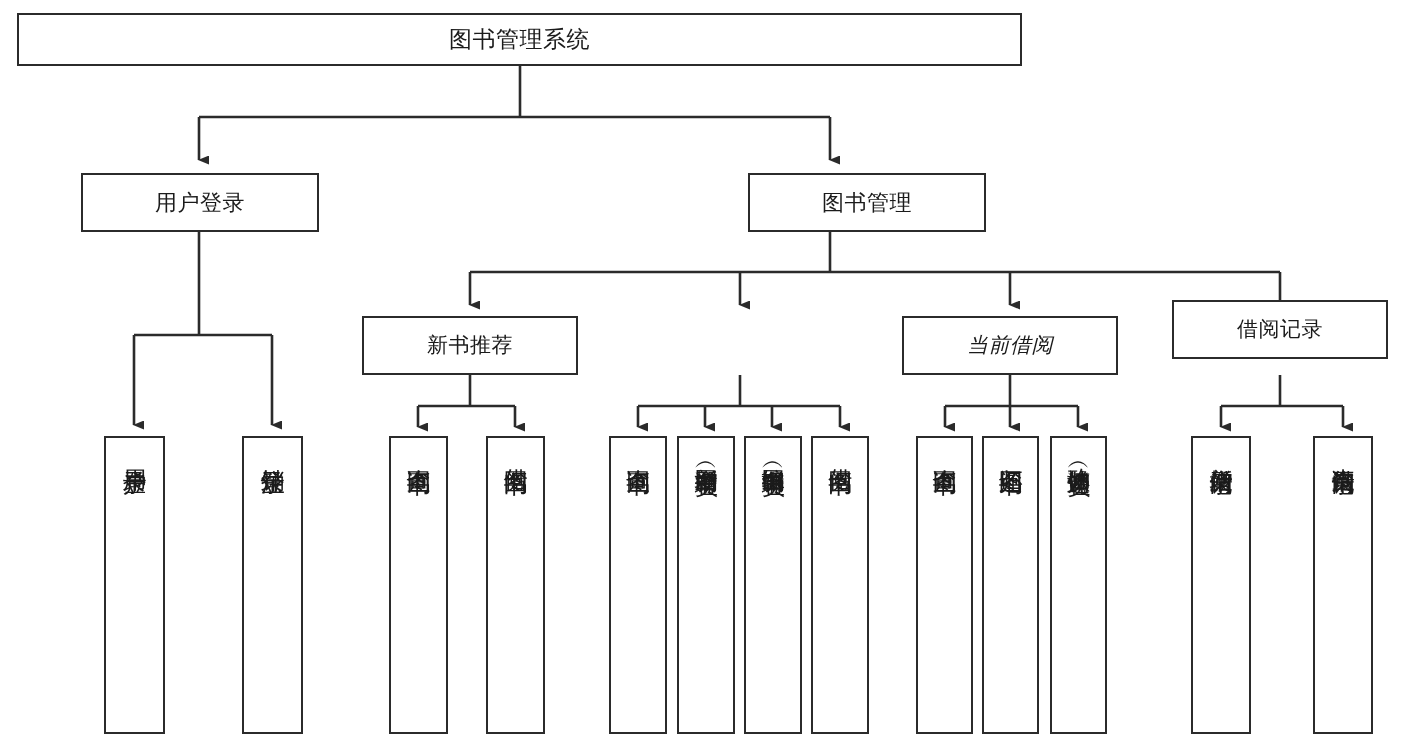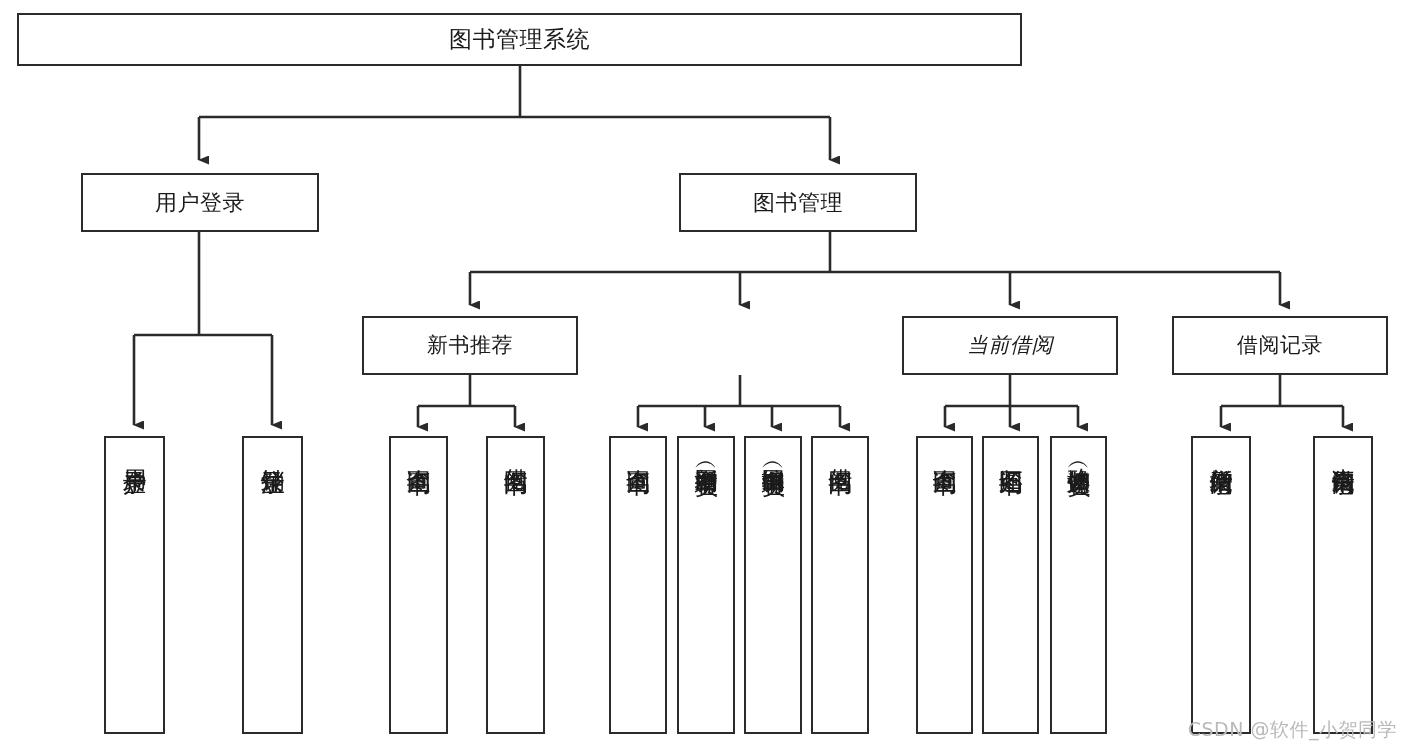--- a/index.html
+++ b/index.html
@@ -124,31 +124,31 @@
     </g>
   </svg>
 
   <div class="node node-root" style="left:17px; top:13px; width:1005px; height:53px;">
     <span class="label">图书管理系统</span>
   </div>
 
   <div class="node node-l1" style="left:81px; top:173px; width:238px; height:59px;">
     <span class="label">用户登录</span>
   </div>
-  <div class="node node-l1" style="left:679px; top:173px; width:238px; height:59px;">
+  <div class="node node-l1" style="left:748px; top:173px; width:238px; height:59px;">
     <span class="label">图书管理</span>
   </div>
 
   <div class="node node-l2" style="left:362px; top:316px; width:216px; height:59px;">
     <span class="label">新书推荐</span>
   </div>
   <div class="node node-l2" style="left:902px; top:316px; width:216px; height:59px;font-style:italic;">
     <span class="label">当前借阅</span>
   </div>
-  <div class="node node-l2" style="left:1172px; top:316px; width:216px; height:59px;">
+  <div class="node node-l2" style="left:1172px; top:300px; width:216px; height:59px;">
     <span class="label">借阅记录</span>
   </div>
 
   <div class="node node-leaf" style="left:104px; top:436px; width:61px; height:298px;">
     <span class="label">用户登录</span>
   </div>
   <div class="node node-leaf" style="left:242px; top:436px; width:61px; height:298px;">
     <span class="label">注销登录</span>
   </div>
 
@@ -182,15 +182,14 @@
     <span class="label">确认归还（管理员）</span>
   </div>
 
   <div class="node node-leaf leaf-tall" style="left:1191px; top:436px; width:60px; height:298px;">
     <span class="label">新增借阅记录</span>
   </div>
   <div class="node node-leaf leaf-tall" style="left:1313px; top:436px; width:60px; height:298px;">
     <span class="label">查询借阅记录</span>
   </div>
 
-  <div class="watermark">CSDN @软件_小贺同学</div>
 
 </div>
 
 </body></html>

